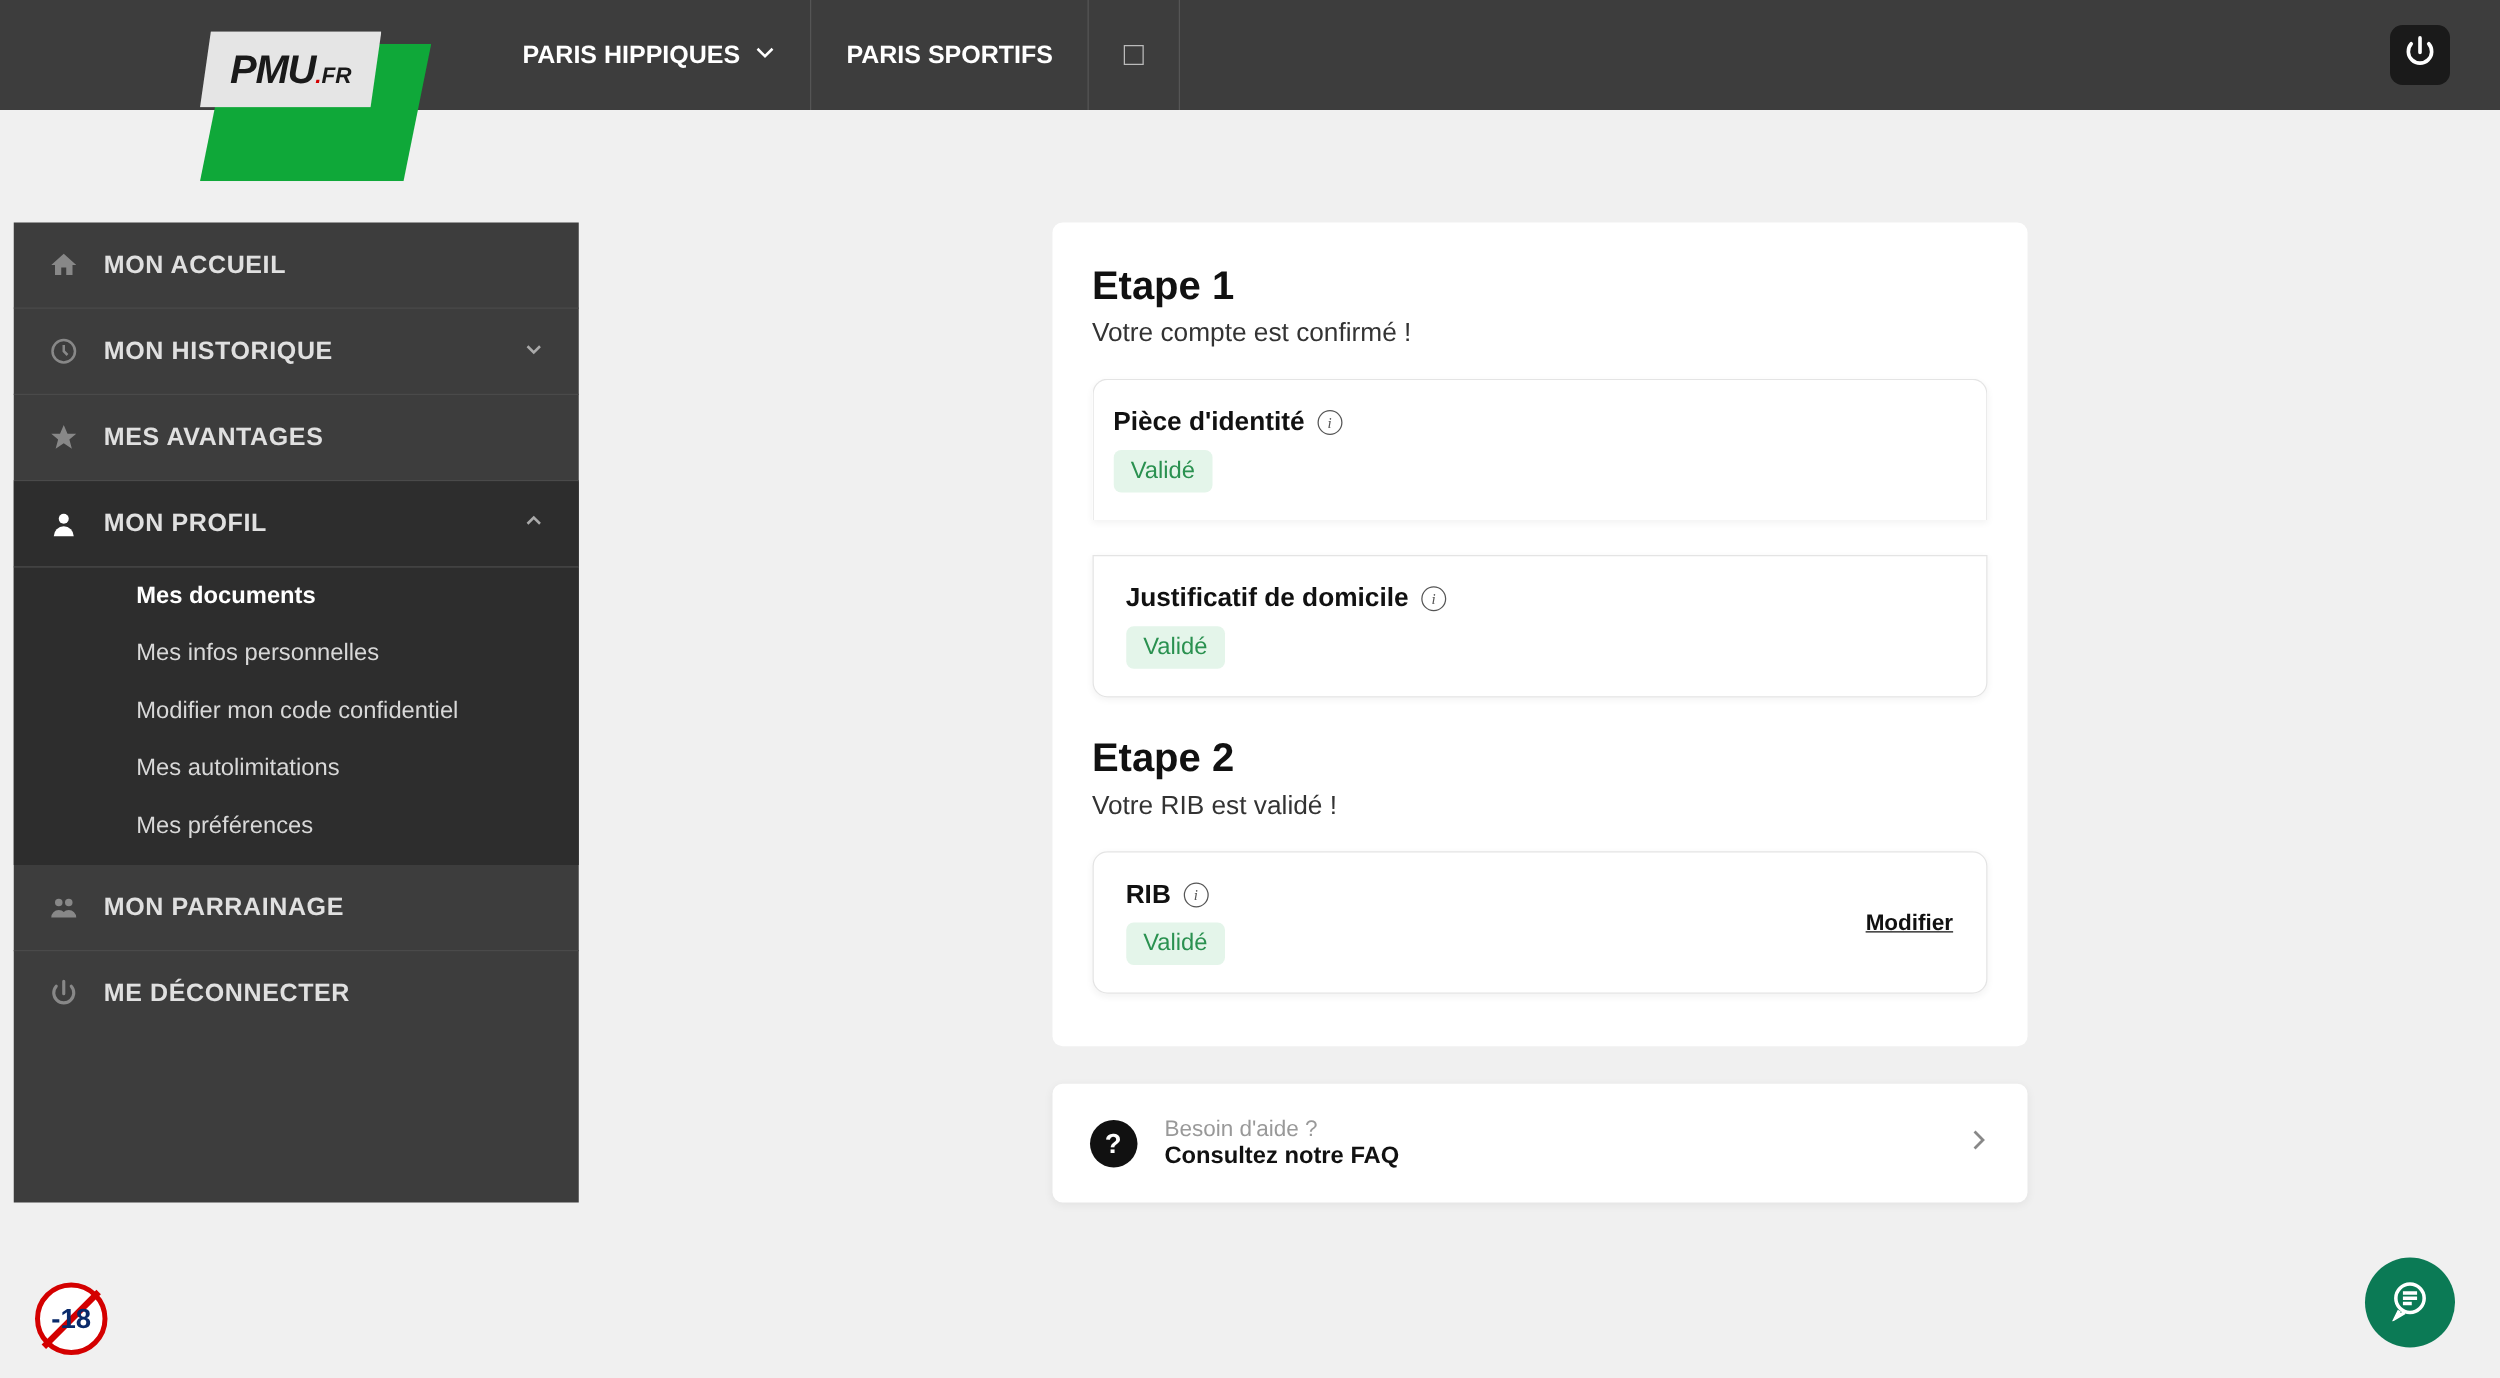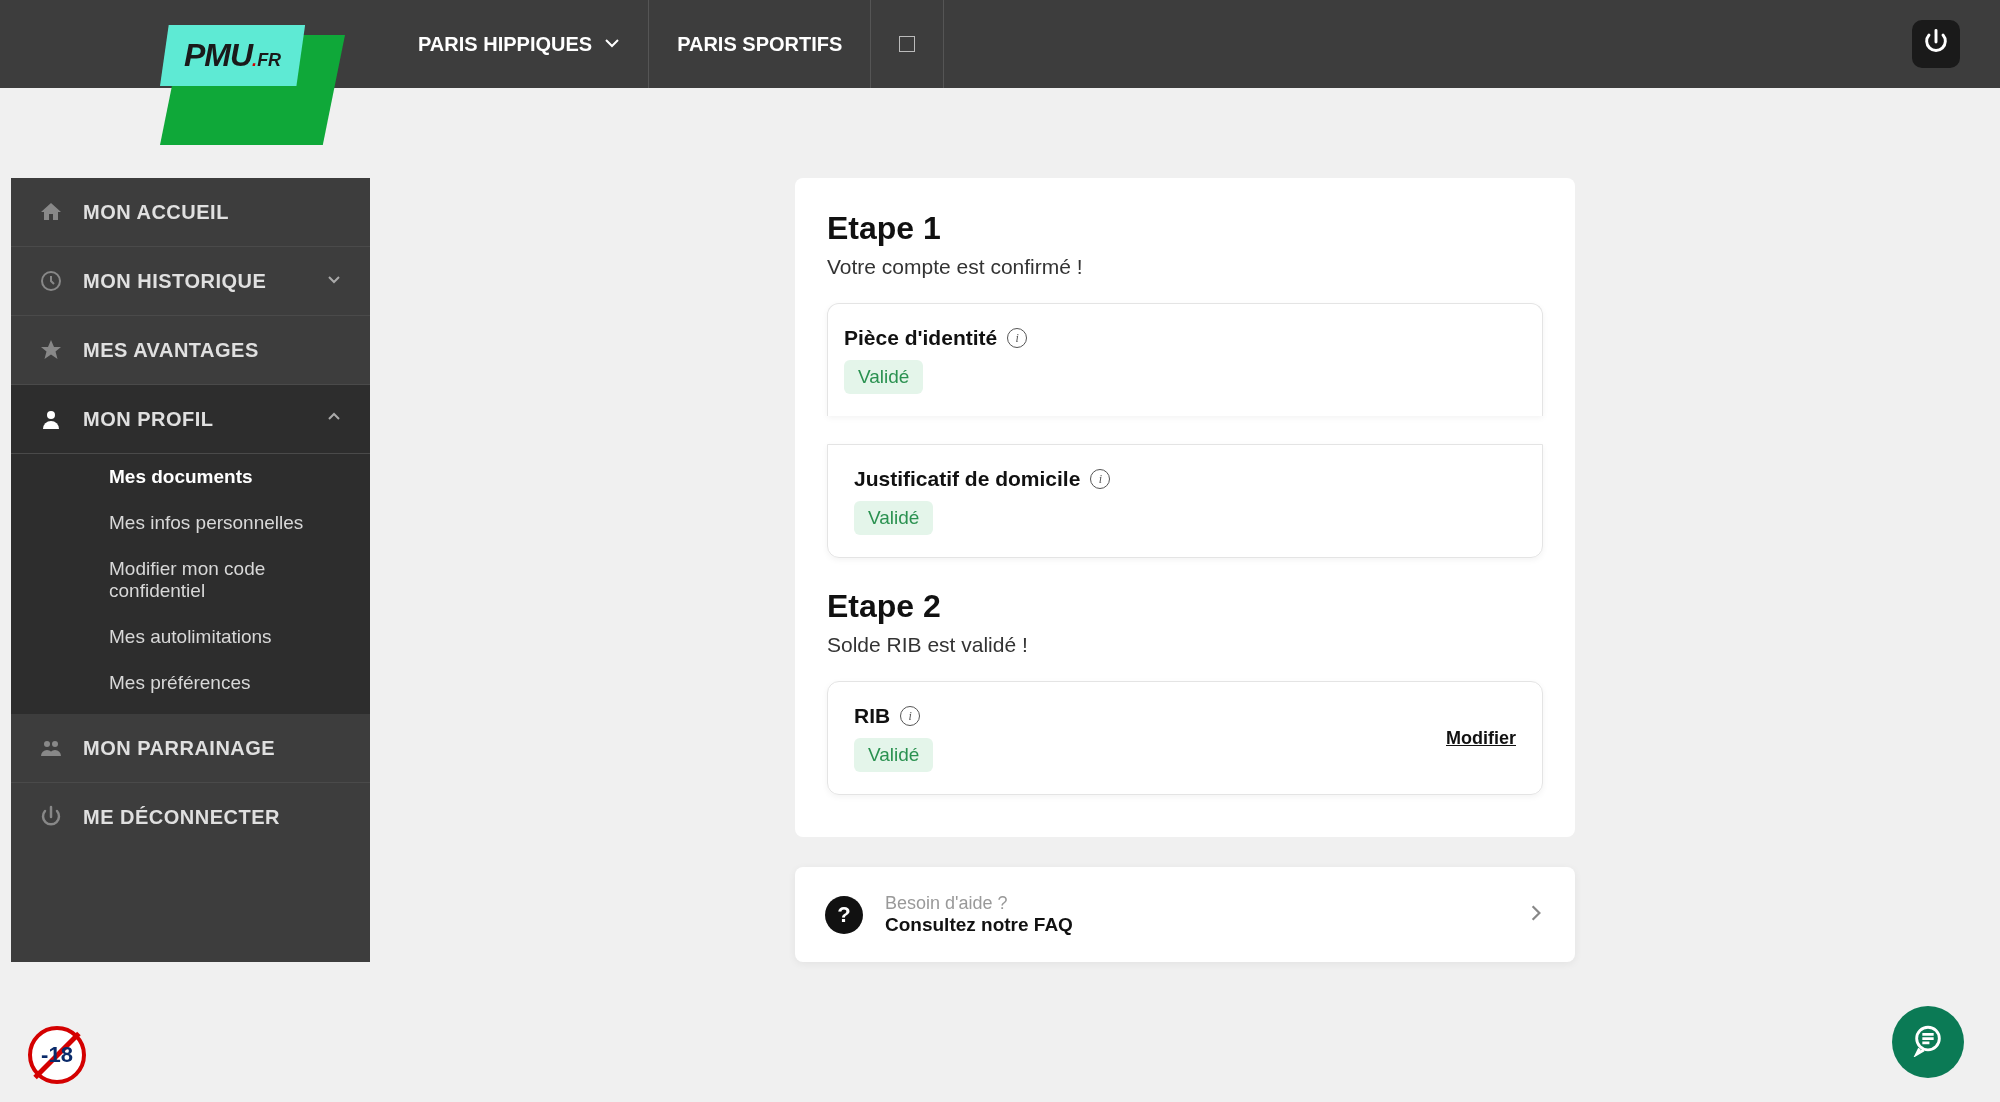--- a/index.html
+++ b/index.html
@@ -2,39 +2,39 @@
 <html><head>
   <meta charset="utf-8">
   <style>
     * { margin: 0; padding: 0; box-sizing: border-box; font-family: Arial, Helvetica, sans-serif; }
     body { background: #f0f0f0; width: 2000px; height: 1102px; overflow: hidden; position: relative; }
     
     
     .topbar { background: #3d3d3d; height: 88px; display: flex; align-items: center; position: relative; }
     .logo-container { position: absolute; top: 25px; left: 160px; z-index: 10; }
     .logo-back { background: #0fa839; width: 185px; height: 110px; position: absolute; top: 10px; left: 0; clip-path: polygon(12% 0, 100% 0, 88% 100%, 0 100%); }
-    .logo-box { background: #5eead4; padding: 12px 24px; position: relative; z-index: 2; clip-path: polygon(6% 0, 100% 0, 94% 100%, 0 100%); }
+    .logo-box { background: #e5e5e5; padding: 12px 24px; position: relative; z-index: 2; clip-path: polygon(6% 0, 100% 0, 94% 100%, 0 100%); }
     .logo-text { font-weight: 900; font-size: 32px; color: #1a1a1a; font-style: italic; letter-spacing: -1px; }
     .logo-fr { font-size: 18px; color: #1a1a1a; font-style: italic; font-weight: 900; }
     .logo-dot { color: #d40000; }
     
     .nav-items { display: flex; align-items: center; margin-left: 390px; height: 100%; }
     .nav-item { color: white; font-weight: bold; font-size: 20px; padding: 0 28px; height: 100%; display: flex; align-items: center; border-right: 1px solid #555; cursor: pointer; }
     .nav-item .chevron { margin-left: 12px; }
     
     .topbar-right { margin-left: auto; display: flex; align-items: center; height: 100%; padding-right: 40px; }
     .balance-box { display: flex; align-items: center; color: white; font-size: 22px; padding: 0 20px; border-left: 1px solid #555; height: 100%; }
     .balance-amount { color: #2db548; font-weight: bold; margin-left: 6px; }
     .power-btn { background: #1a1a1a; border-radius: 10px; width: 48px; height: 48px; display: flex; align-items: center; justify-content: center; margin-left: 18px; cursor: pointer; }
     
     
     .content-area { display: flex; padding-top: 90px; }
     
     
-    .sidebar { width: 359px; background: #3d3d3d; margin-left: 11px; }
+    .sidebar { width: 452px; background: #3d3d3d; margin-left: 11px; }
     .sidebar-item { display: flex; align-items: center; padding: 22px 28px; color: #e0e0e0; cursor: pointer; border-bottom: 1px solid #4a4a4a; position: relative; }
     .sidebar-item .icon-slot { width: 44px; display: flex; align-items: center; color: #888; }
     .sidebar-item .label { font-weight: bold; font-size: 20px; letter-spacing: 0.5px; }
     .sidebar-item .chev { margin-left: auto; color: #aaa; }
     .sidebar-item.active { background: #2d2d2d; }
     .sidebar-item.active .icon-slot { color: white; }
     .sidebar-sub { background: #2d2d2d; }
     .sidebar-sub-item { padding: 12px 28px 12px 98px; color: #d8d8d8; font-size: 19px; cursor: pointer; }
     .sidebar-sub-item.current { font-weight: bold; color: white; }
     .sidebar-sub-item:last-child { padding-bottom: 20px; }
@@ -201,21 +201,21 @@
             <div class="doc-title">
               <span>Justificatif de domicile</span>
               <span class="info-icon">i</span>
             </div>
             <span class="badge-valid">Validé</span>
           </div>
         </div>
 
         <div class="step2">
           <div class="step-title">Etape 2</div>
-          <div class="step-sub">Solde RIB est validé !</div>
+          <div class="step-sub">Votre RIB est validé !</div>
           <div class="doc-card">
             <div class="doc-left">
               <div class="doc-title">
                 <span>RIB</span>
                 <span class="info-icon">i</span>
               </div>
               <span class="badge-valid">Validé</span>
             </div>
             <span class="modify-link">Modifier</span>
           </div>

